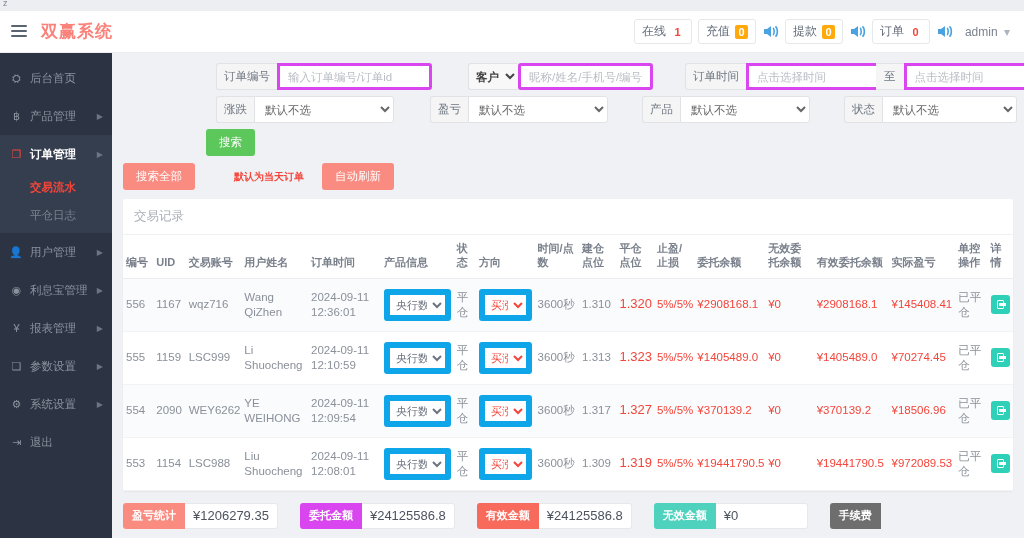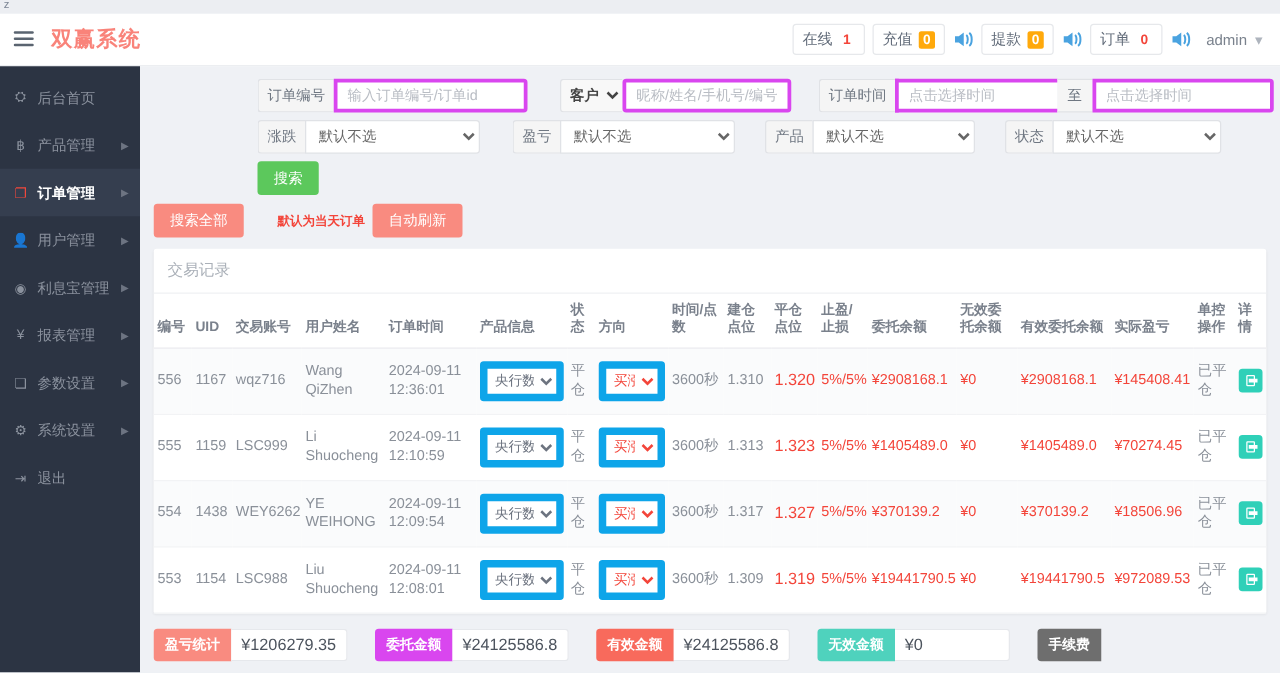--- a/index.html
+++ b/index.html
@@ -58,21 +58,21 @@
   .nav-item.active .lbl { color:#fff; font-weight:bold; }
   .sub-wrap { background:#353e4f; padding-bottom:4px; }
   .sub-item { height:28px; display:flex; align-items:center; padding-left:30px; font-size:11.5px; color:#7b8290; cursor:pointer; }
   .sub-item.cur { color:#f3453a; font-weight:bold; }
 
   
   .main { position:absolute; top:53px; left:112px; width:912px; height:485px; padding:10px 11px 0 11px; }
 
   
   .filters { width:100%; }
-  .frow { display:flex; align-items:flex-start; margin-bottom:6px; }
+  .frow { display:flex; align-items:flex-start; margin-bottom:6px;gap:10px; }
   .fspacer { width:83px; flex:none; }
   .group { display:flex; align-items:stretch; height:27px; margin-right:26px; }
   .group .gl {
     background:#f5f5f5; border:1px solid #e0e2e6; border-right:none; border-radius:3px 0 0 3px;
     padding:0 7px; display:flex; align-items:center; font-size:11.5px; color:#6f7782; white-space:nowrap;
   }
   .group .gin {
     border:3px solid #d946ef; border-radius:0 3px 3px 0; background:#fff;
     padding:0 8px; font-size:11.5px; color:#555; outline:none; height:27px;
     font-family:"Liberation Sans",sans-serif;
@@ -92,21 +92,21 @@
     background:#f5f5f5; border:1px solid #e0e2e6; border-left:none; border-right:none;
     padding:0 8px; display:flex; align-items:center; font-size:11.5px; color:#6f7782;
   }
   .group .gin.mid-left { border-radius:0; border-right:none; }
 
   .btn { border:none; border-radius:3px; color:#fff; font-size:11.5px; cursor:pointer; padding:6px 13px;
          font-family:"Liberation Sans",sans-serif; }
   .btn-green { background:#5cc85c; }
   .btn-salmon { background:#f98b80; }
   .row-search { display:flex; align-items:center; margin-top:2px; }
-  .row-actions { display:flex; align-items:center; gap:0; margin-top:7px; margin-bottom:9px; }
+  .row-actions { display:flex; align-items:center; gap:12px; margin-top:7px; margin-bottom:9px; }
   .red-note { color:#f3453a; font-weight:bold; font-size:10px; margin:0 6px 0 27px; }
 
   
   .card { background:#fff; border-radius:2px; box-shadow:0 1px 2px rgba(0,0,0,.05); }
   .card-head { padding:9px 11px; font-size:12.5px; color:#aab0b8; border-bottom:1px solid #f0f1f3; }
   table { width:100%; border-collapse:collapse; table-layout:fixed; }
   thead th {
     font-size:11px; color:#7a818c; font-weight:bold; text-align:left; vertical-align:bottom;
     padding:7px 3px 8px 3px; border-bottom:1px solid #ececef; line-height:1.25;
   }
@@ -221,20 +221,28 @@
       <span class="lbl">产品管理</span>
       <span class="arr">▶</span>
     </div>
 
     <div class="nav-item active">
       <span class="nico">❐</span>
       <span class="lbl">订单管理</span>
       <span class="arr">▶</span>
     </div>
 
+    <div class="sub-wrap">
+      <div class="sub-item cur">
+        <span>交易流水</span>
+      </div>
+      <div class="sub-item">
+        <span>平仓日志</span>
+      </div>
+    </div>
 
     <div class="nav-item">
       <span class="nico">👤</span>
       <span class="lbl">用户管理</span>
       <span class="arr">▶</span>
     </div>
 
     <div class="nav-item">
       <span class="nico">◉</span>
       <span class="lbl">利息宝管理</span>
@@ -444,21 +452,21 @@
             <td>已平仓</td>
             <td>
               <button class="detail-btn">
                   <i></i>
                 </button>
             </td>
           </tr>
 
           <tr>
             <td>554</td>
-            <td>1438</td>
+            <td>2090</td>
             <td>WEY6262</td>
             <td>YE WEIHONG</td>
             <td>2024-09-11 12:09:54</td>
             <td>
               <select class="cell-sel">
                 <option>央行数字</option>
               </select>
             </td>
             <td>平仓</td>
             <td>

